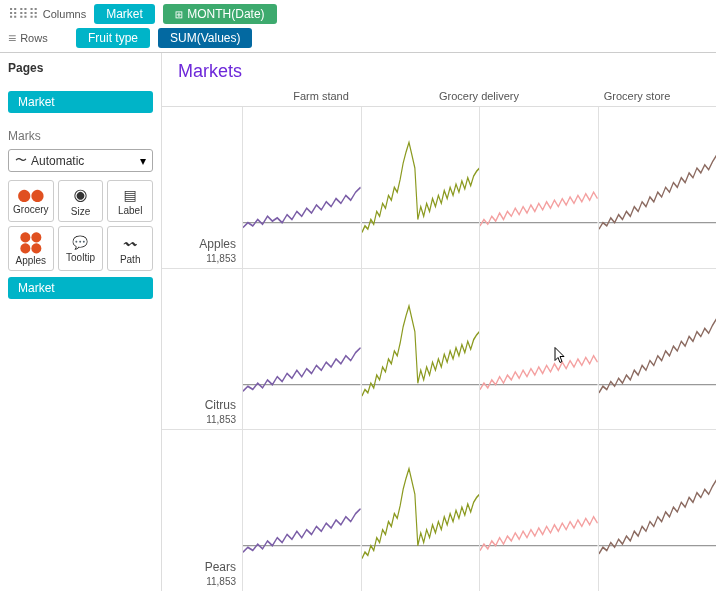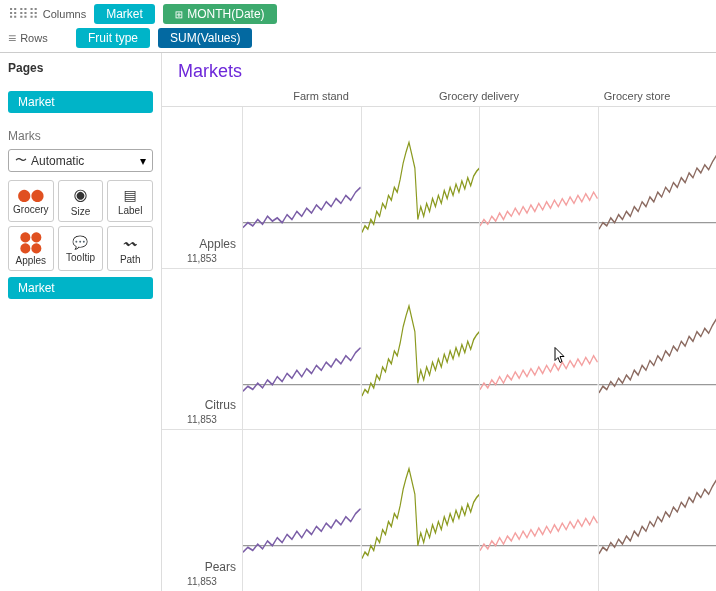--- a/index.html
+++ b/index.html
@@ -37,21 +37,21 @@
     .chart-title { font-size: 18px; color: #6d28d9; font-weight: normal; padding: 8px 16px 4px; }
 
     .chart-area { flex: 1; overflow: hidden; display: flex; flex-direction: column; }
     .chart-header { display: flex; padding-left: 80px; border-bottom: 1px solid #ddd; }
     .col-header { flex: 1; text-align: center; font-size: 11px; color: #555; padding: 4px 0; }
 
     .chart-rows { flex: 1; display: flex; flex-direction: column; }
     .chart-row { flex: 1; display: flex; border-bottom: 1px solid #e0e0e0; }
     .row-label-area { width: 80px; display: flex; flex-direction: column; justify-content: flex-end; padding: 4px 6px; }
     .row-label { font-size: 12px; color: #555; text-align: right; padding-bottom: 2px; }
-    .row-value { font-size: 10px; color: #555; text-align: center; }
+    .row-value { font-size: 10px; color: #555; text-align: right; }
 
     .row-charts { flex: 1; display: flex; }
     .mini-chart { flex: 1; border-left: 1px solid #e0e0e0; position: relative; overflow: hidden; }
 
     svg.chart-svg { width: 100%; height: 100%; }
 
     .baseline { stroke: #999; stroke-width: 0.8; }
   </style>
 </head>
 <body>

